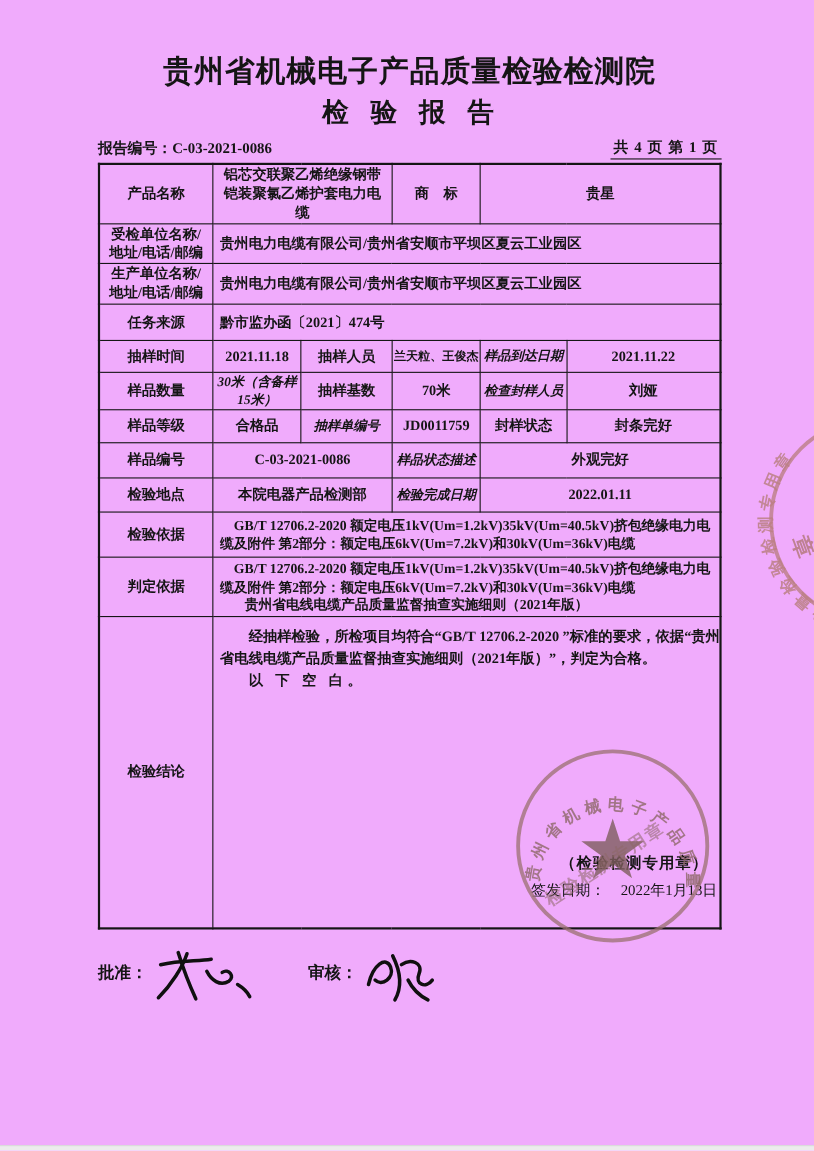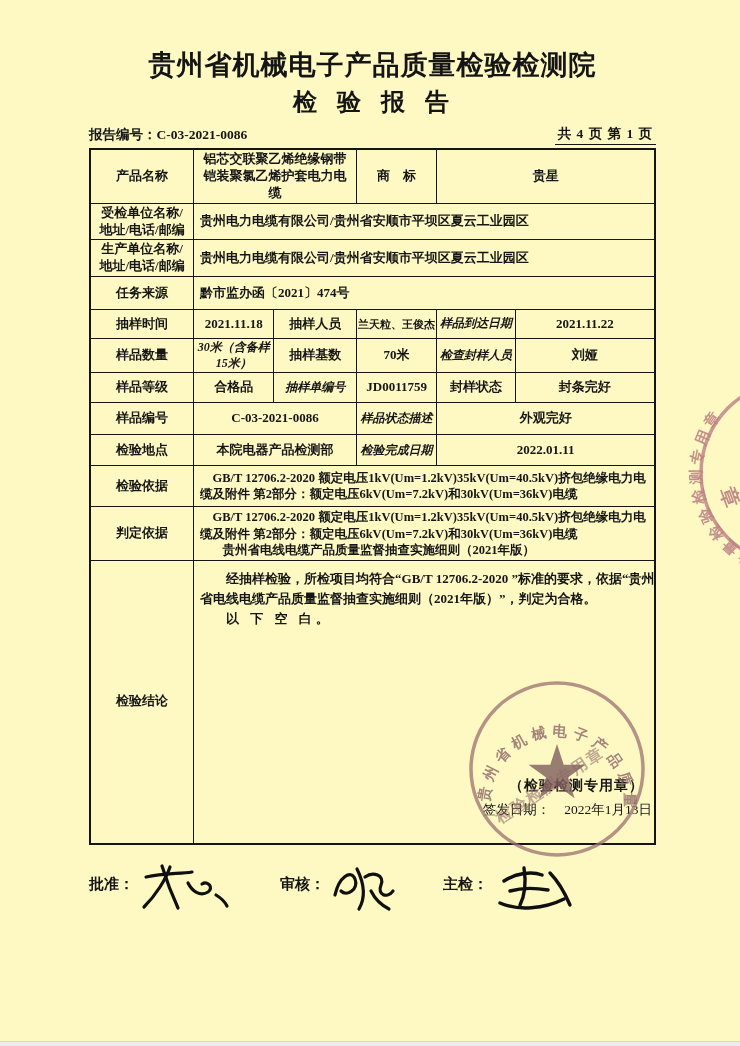--- a/index.html
+++ b/index.html
@@ -3,21 +3,21 @@
 <meta charset="utf-8">
 <style>
   html,body{margin:0;padding:0;}
   body{
     width:740px;height:1046px;
     background:#ffffff;
     font-family:"Liberation Serif","DejaVu Serif",serif;
     color:#151515;
     overflow:hidden;
   }
-  .page{position:relative;width:740px;height:1046px;background:#fef9c3;}
+  .page{position:relative;width:740px;height:1046px;background:#f0abfc;}
   .page-bottom-edge{position:absolute;left:0;bottom:0;width:740px;height:4px;background:#ececec;border-top:1px solid #d9d9d9;}
   .content{position:absolute;left:89px;top:0;width:567px;}
   .title{margin-top:47px;text-align:center;font-size:27px;font-weight:bold;letter-spacing:1px;white-space:nowrap;}
   .subtitle{margin-top:3px;text-align:center;font-size:24px;font-weight:bold;letter-spacing:3px;word-spacing:8px;white-space:nowrap;}
   .meta{margin-top:7px;margin-bottom:3px;display:flex;justify-content:space-between;align-items:center;font-size:13.5px;font-weight:bold;}
   .meta .pageinfo{border-bottom:1.5px solid #151515;padding:0 3px 1px 3px;letter-spacing:1px;}
   table.report{border-collapse:collapse;width:567px;table-layout:fixed;border:2.5px solid #151515;}
   td{border:1.5px solid #151515;padding:1px 4px;text-align:center;vertical-align:middle;
      font-size:13px;font-weight:bold;line-height:1.3;word-break:break-all;}
   td.lbl{padding:1px 6px;margin-left:16px;}
@@ -163,32 +163,20 @@
         <span class="siglabel">审核：</span>
         <svg width="72" height="54" viewBox="0 0 72 54">
           <g fill="none" stroke="#101010" stroke-width="3.2" stroke-linecap="round">
             <path d="M8,34 C12,16 24,8 28,18 C32,28 20,36 14,30"></path>
             <path d="M30,8 C36,20 40,34 32,48"></path>
             <path d="M38,16 C46,10 58,14 54,24 C50,34 60,38 66,30"></path>
             <path d="M44,30 C48,38 54,44 62,48"></path>
           </g>
         </svg>
       </div>
-      <div class="sig-group g3">
-        <span class="siglabel">主检：</span>
-        <svg width="92" height="54" viewBox="0 0 92 54">
-          <g fill="none" stroke="#101010" stroke-width="3.4" stroke-linecap="round">
-            <path d="M14,20 C26,12 42,10 52,14"></path>
-            <path d="M20,30 C34,26 46,27 58,29"></path>
-            <path d="M34,7 C36,20 36,32 30,44"></path>
-            <path d="M10,42 C28,50 54,48 74,38"></path>
-            <path d="M60,12 C68,20 74,30 80,44"></path>
-          </g>
-        </svg>
-      </div>
     </div>
   </div>
 
   <svg class="stamp-main" width="190" height="190" viewBox="0 0 190 190">
     <defs>
       <path id="ringPath" d="M27,130 A68,68 0 1 1 163,130"></path>
     </defs>
     <circle cx="95" cy="95" r="86" fill="none" stroke="#9b7070" stroke-width="3.5" opacity="0.75"></circle>
     <text font-size="14.5" font-weight="bold" letter-spacing="5.5" fill="#8e6868" opacity="0.8">
       <textPath href="#ringPath" startOffset="2">贵州省机械电子产品质量检验检测院</textPath>

